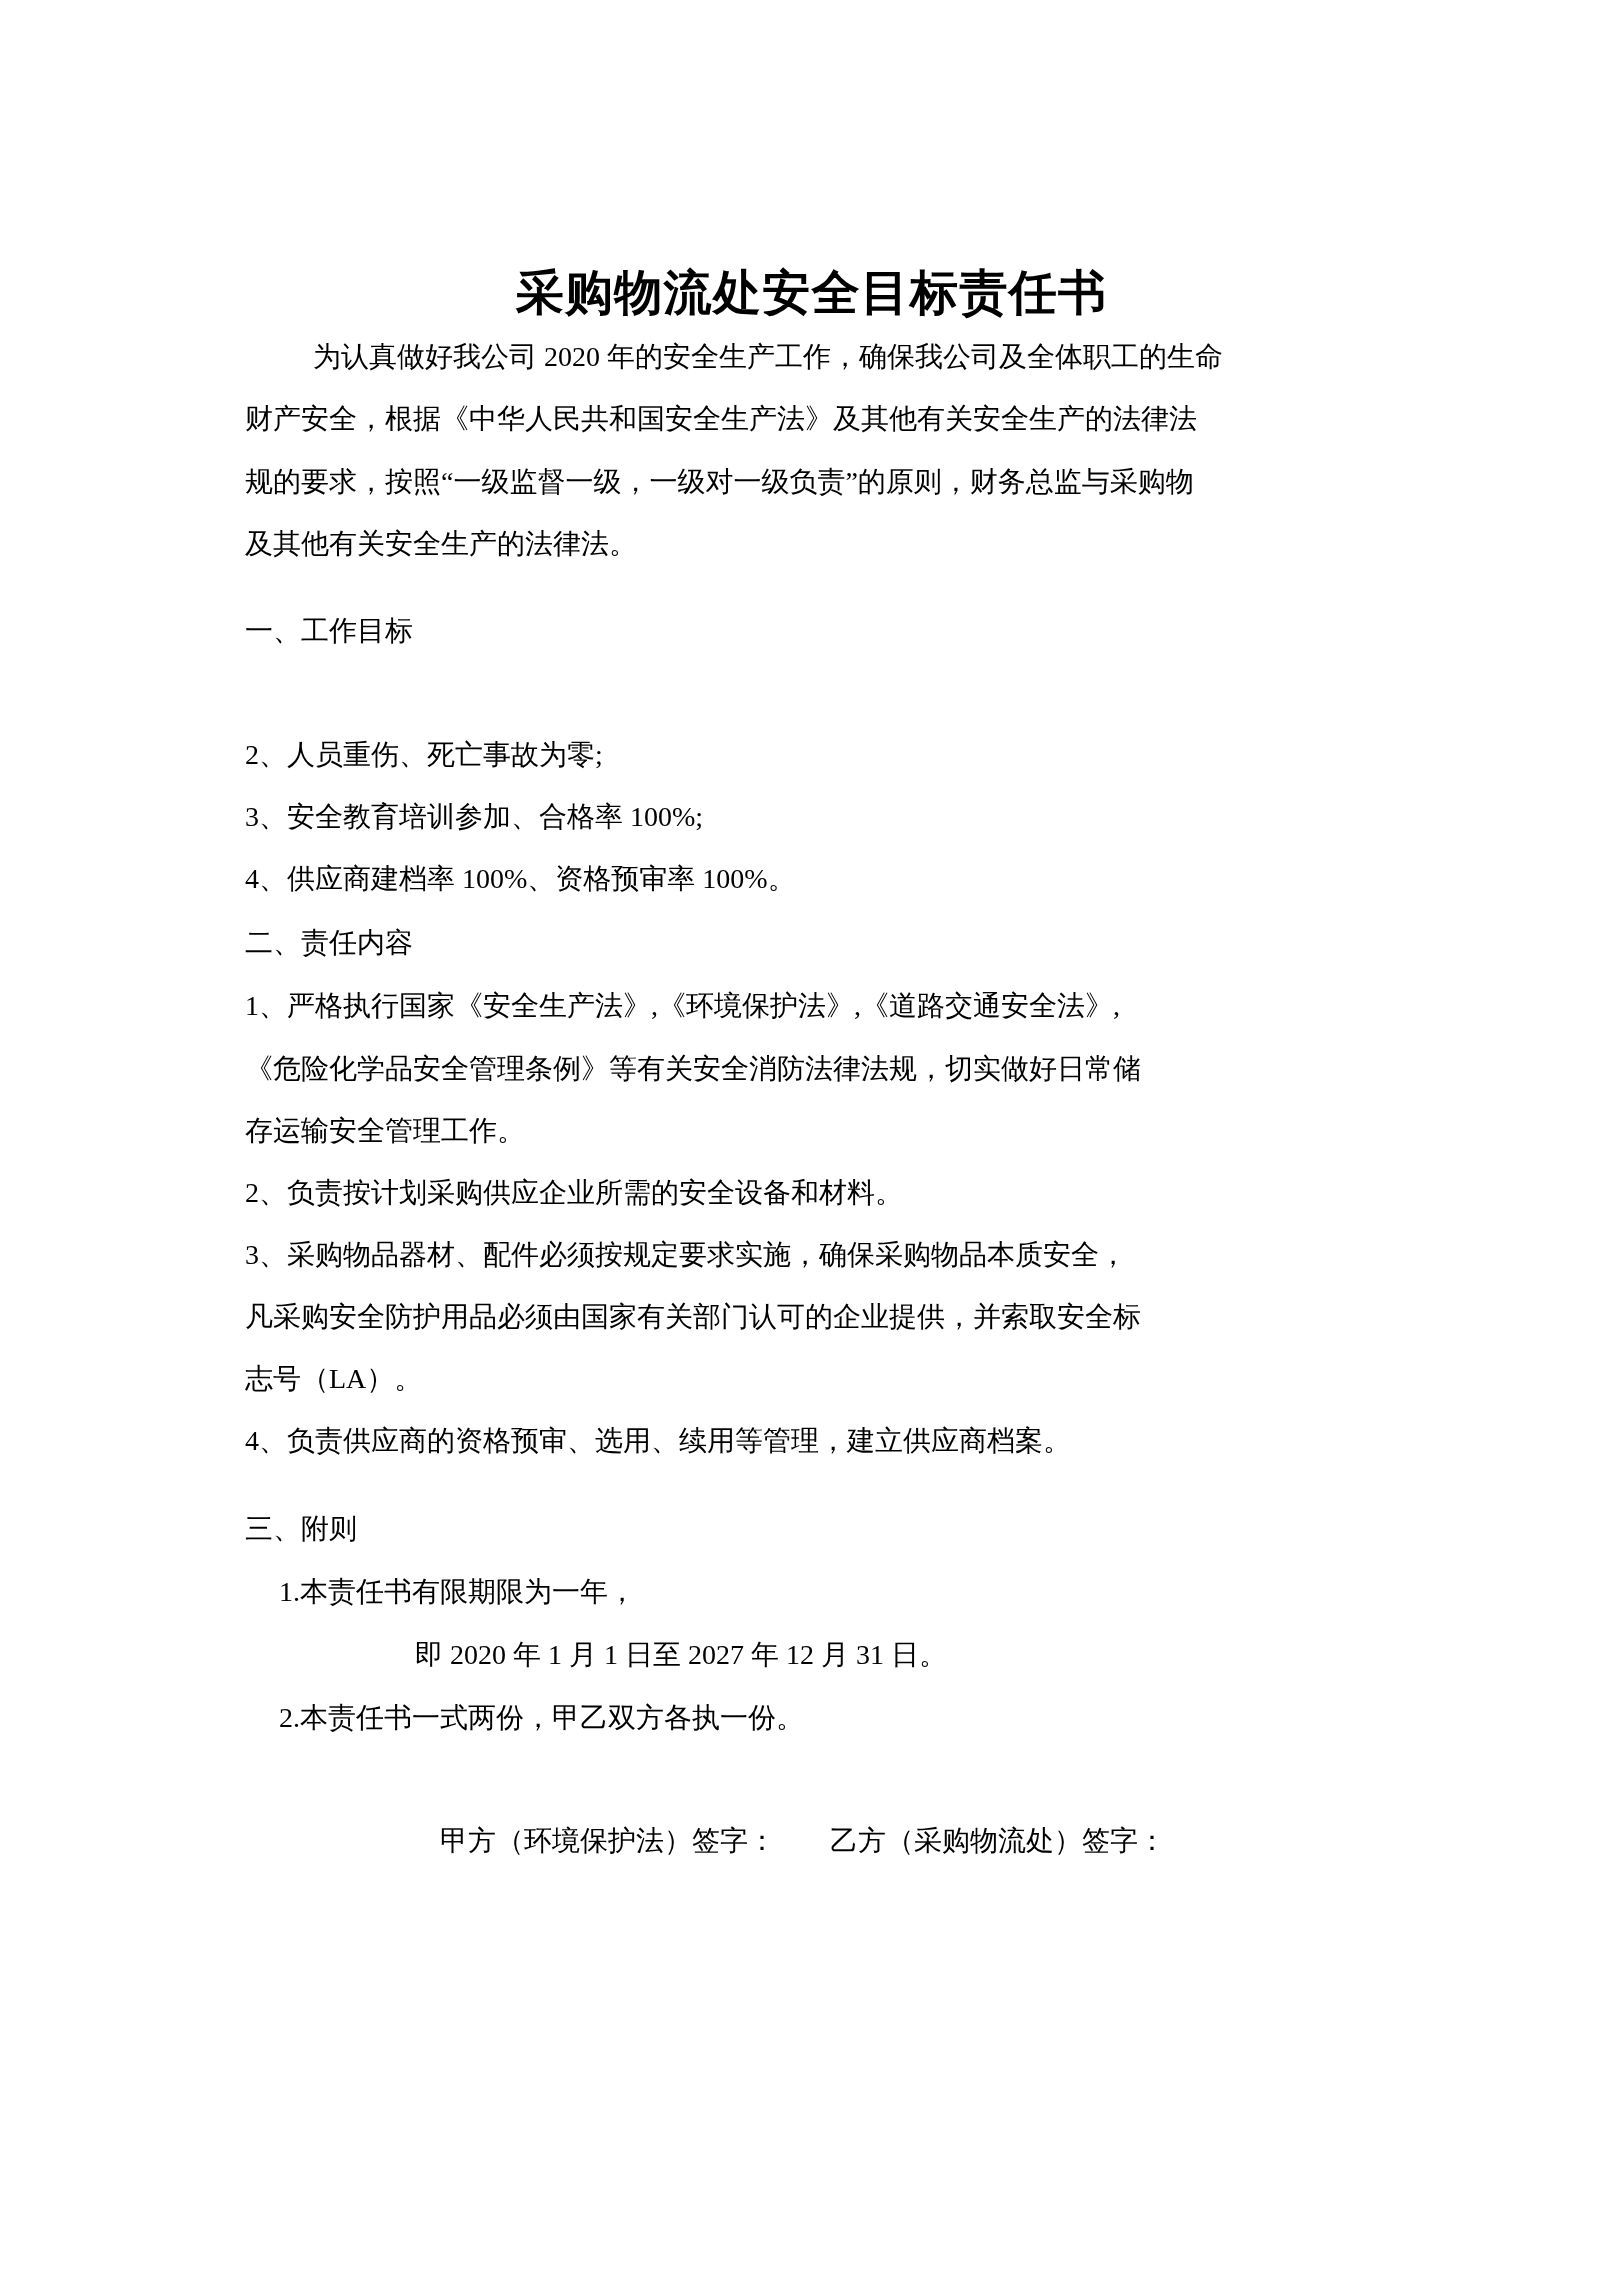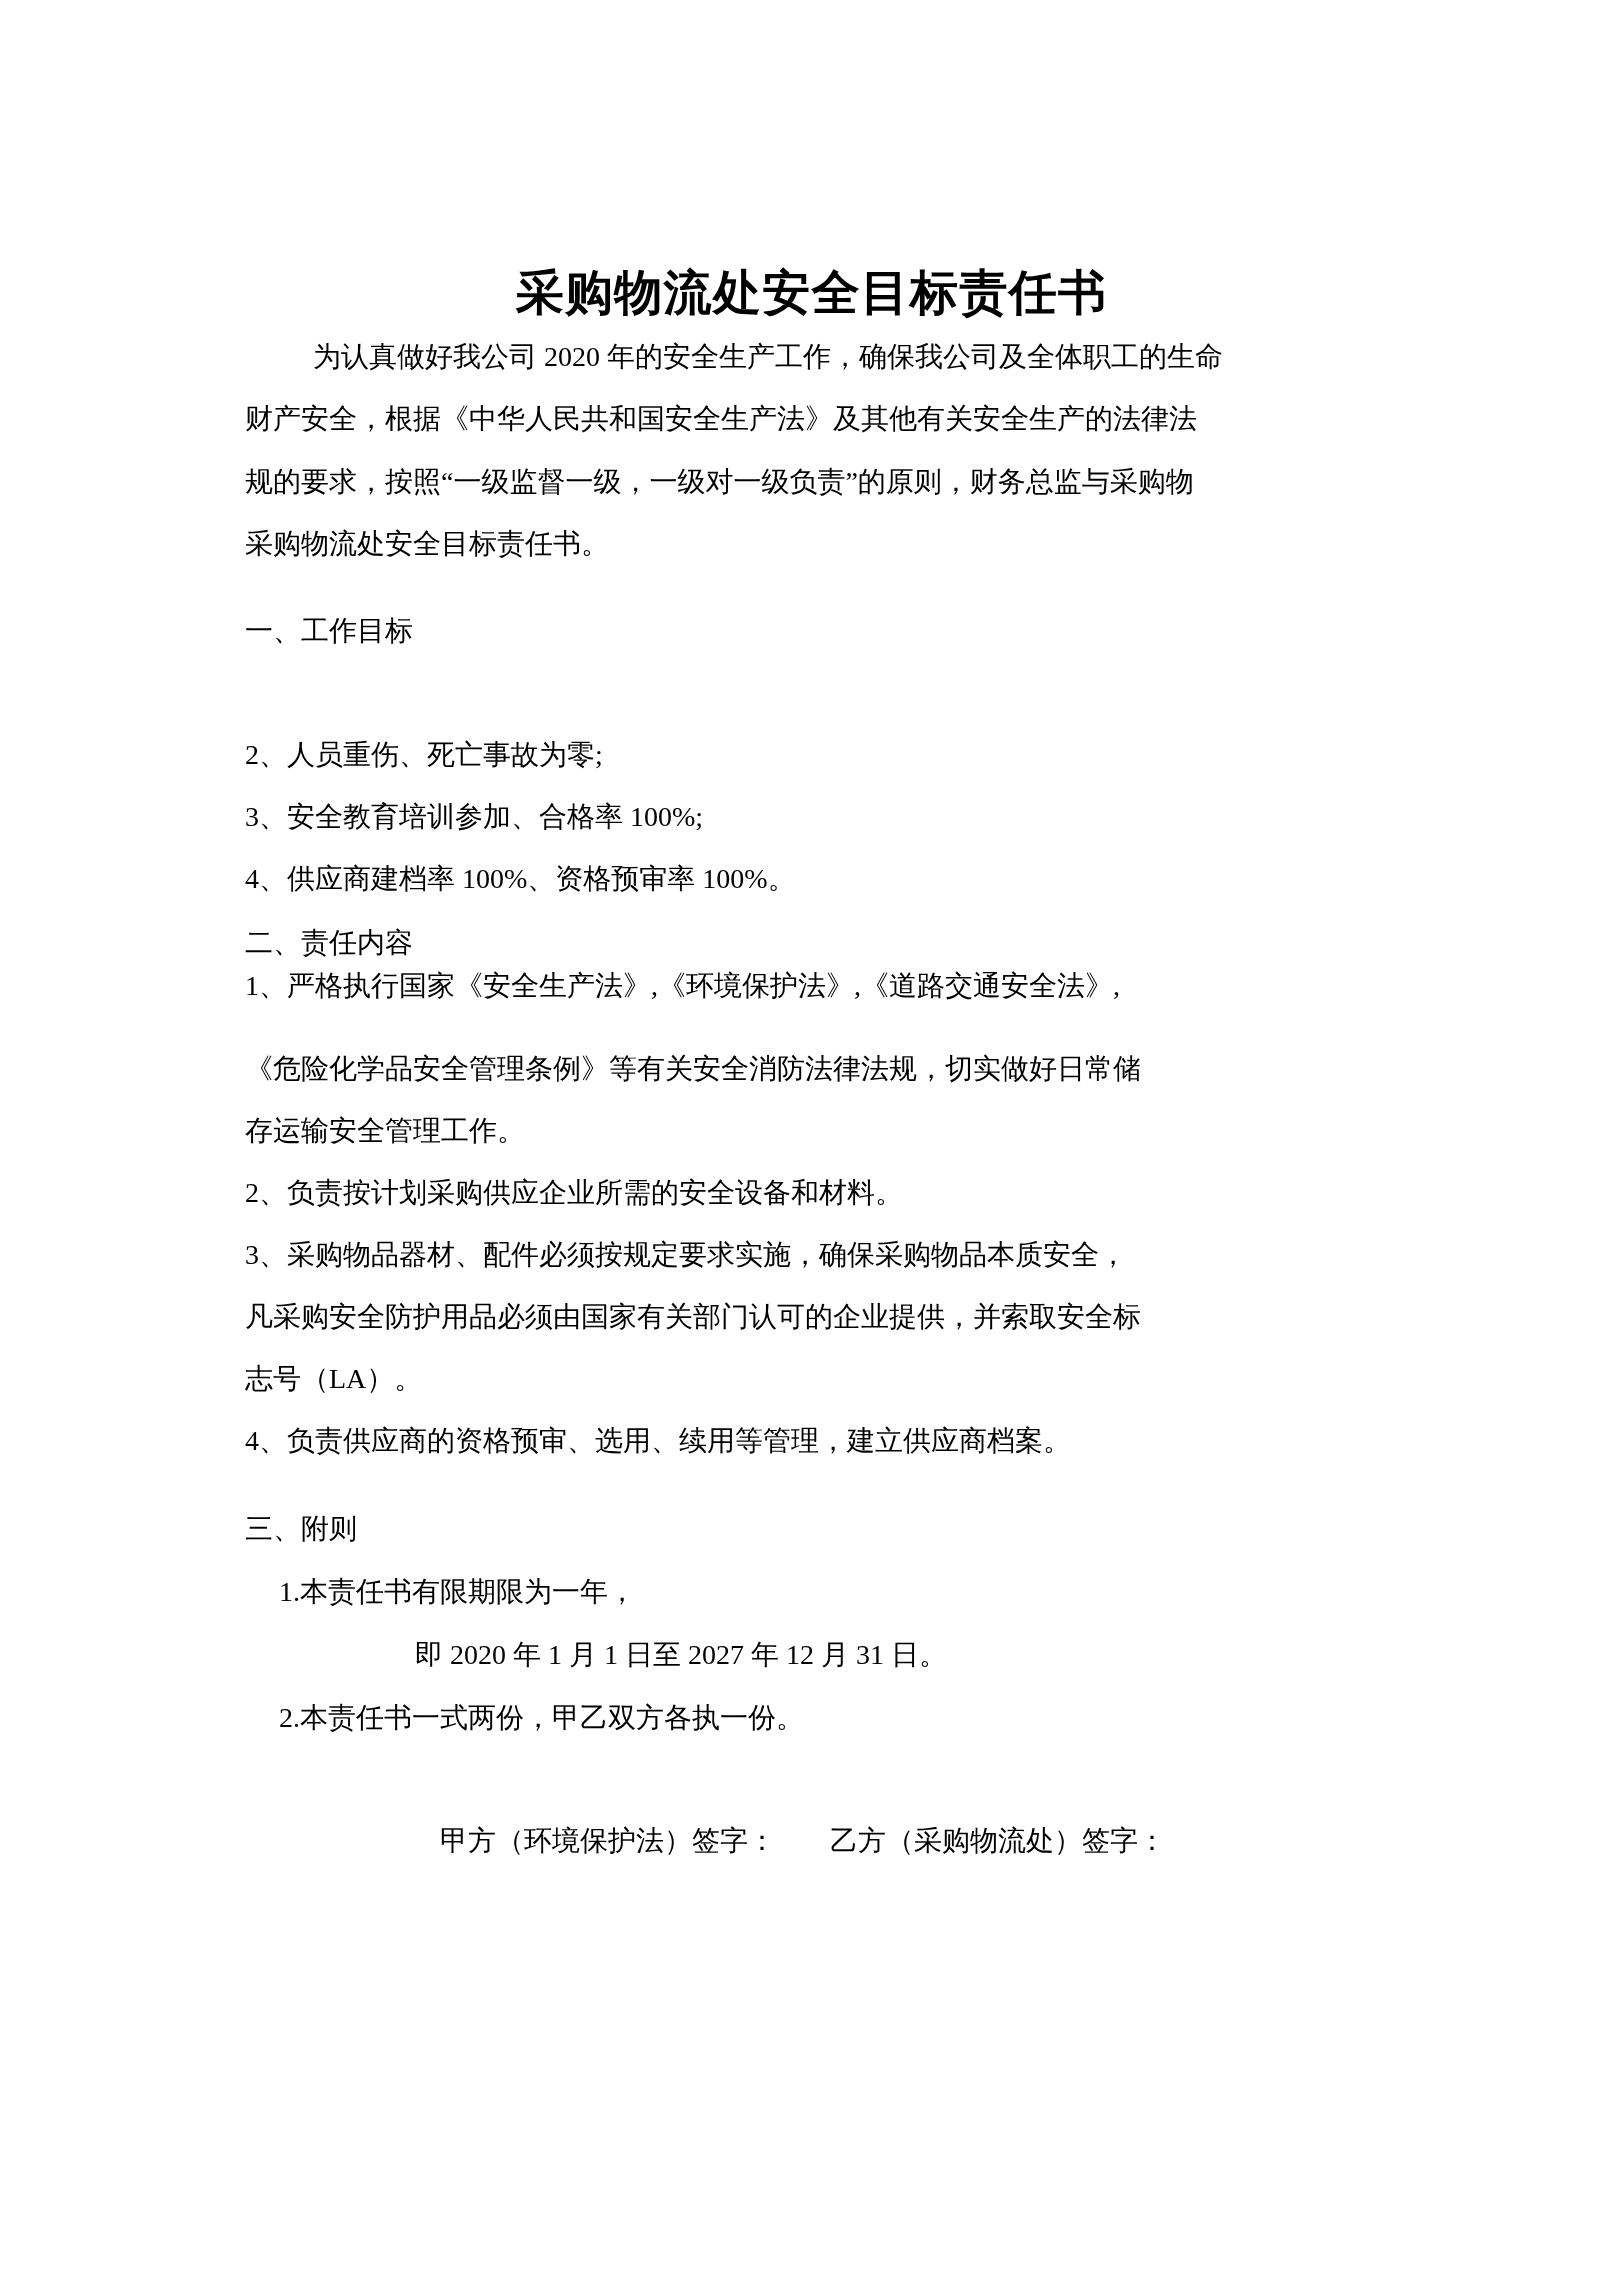--- a/index.html
+++ b/index.html
@@ -47,29 +47,29 @@
 </head>
 <body>
 
 <div class="page">
 
   <h1 class="doc-title">采购物流处安全目标责任书</h1>
 
   <div class="ln indent2" style="top:325px">为认真做好我公司 2020 年的安全生产工作，确保我公司及全体职工的生命</div>
   <div class="ln" style="top:387px">财产安全，根据《中华人民共和国安全生产法》及其他有关安全生产的法律法</div>
   <div class="ln" style="top:450px">规的要求，按照“一级监督一级，一级对一级负责”的原则，财务总监与采购物</div>
-  <div class="ln" style="top:512px">采购物流处安全目标责任书。</div>
+  <div class="ln" style="top:512px">及其他有关安全生产的法律法。</div>
 
   <div class="ln" style="top:599px">一、工作目标</div>
   <div class="ln" style="top:723px">2、人员重伤、死亡事故为零;</div>
   <div class="ln" style="top:785px">3、安全教育培训参加、合格率 100%;</div>
   <div class="ln" style="top:847px">4、供应商建档率 100%、资格预审率 100%。</div>
 
   <div class="ln" style="top:911px">二、责任内容</div>
-  <div class="ln" style="top:954px">1、严格执行国家《安全生产法》,《环境保护法》,《道路交通安全法》,</div>
+  <div class="ln" style="top:974px">1、严格执行国家《安全生产法》,《环境保护法》,《道路交通安全法》,</div>
   <div class="ln" style="top:1037px">《危险化学品安全管理条例》等有关安全消防法律法规，切实做好日常储</div>
   <div class="ln" style="top:1099px">存运输安全管理工作。</div>
   <div class="ln" style="top:1161px">2、负责按计划采购供应企业所需的安全设备和材料。</div>
   <div class="ln" style="top:1223px">3、采购物品器材、配件必须按规定要求实施，确保采购物品本质安全，</div>
   <div class="ln" style="top:1285px">凡采购安全防护用品必须由国家有关部门认可的企业提供，并索取安全标</div>
   <div class="ln" style="top:1347px">志号（LA）。</div>
   <div class="ln" style="top:1409px">4、负责供应商的资格预审、选用、续用等管理，建立供应商档案。</div>
 
   <div class="ln" style="top:1497px">三、附则</div>
   <div class="ln indent1" style="top:1560px">1.本责任书有限期限为一年，</div>

